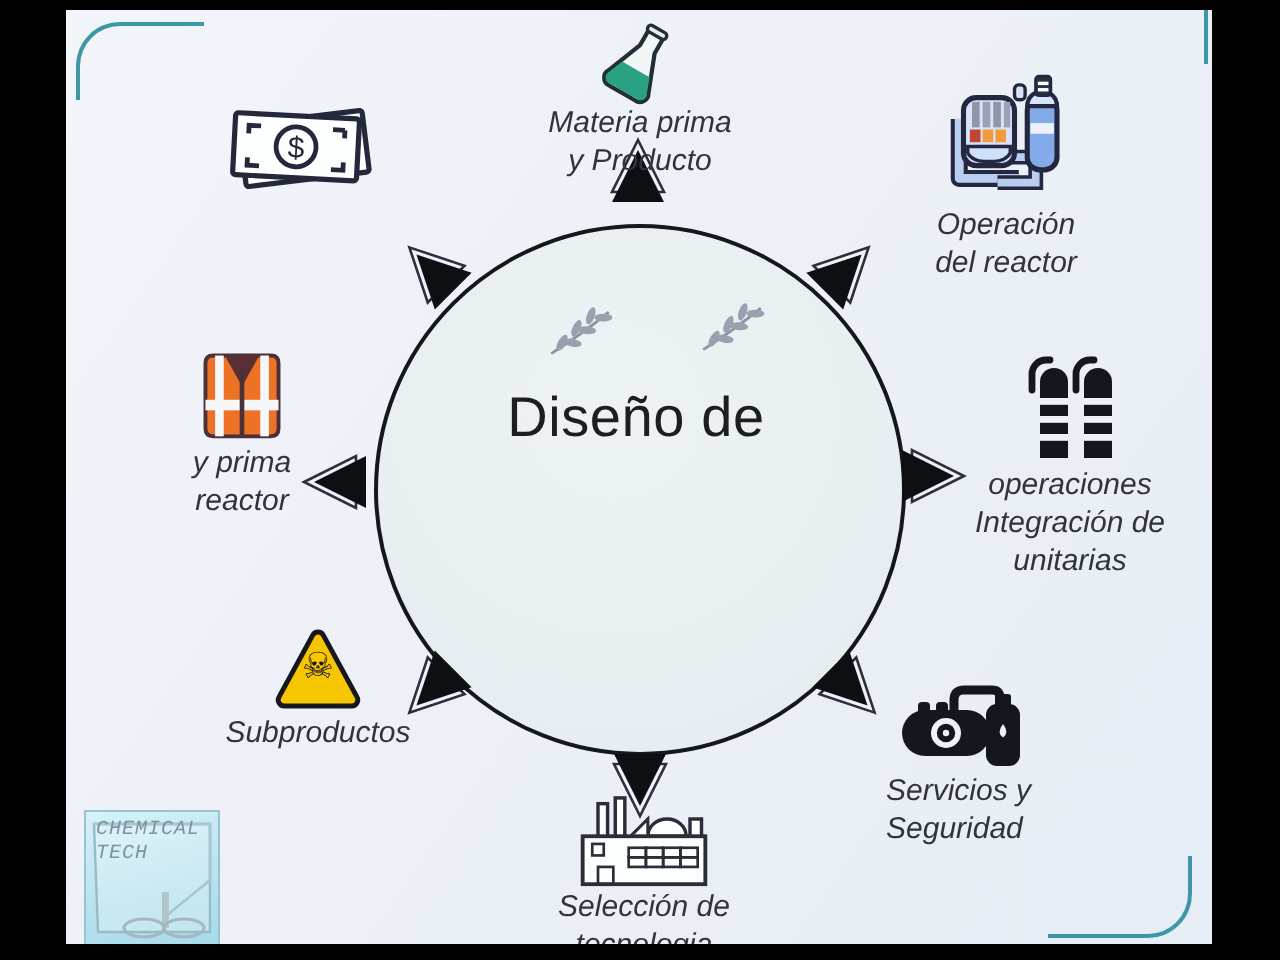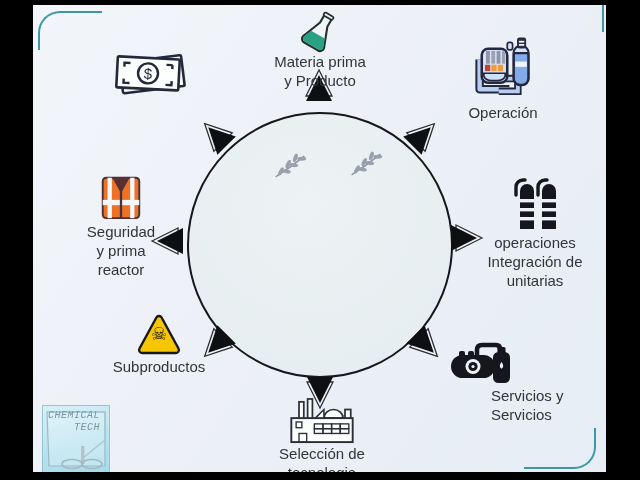--- a/index.html
+++ b/index.html
@@ -33,33 +33,33 @@
     text-align:center;font-size:28px;line-height:41px;color:#1c1e25;
     letter-spacing:.3px;
   }
   .leaf{position:absolute;width:36px;height:32px;}
   .leaf-1{left:239px;top:145px;}
   .leaf-2{left:315px;top:143px;}
 
   .arrow{position:absolute;width:36px;height:36px;}
 
   .node{position:absolute;display:flex;flex-direction:column;align-items:center;}
-  .lbl{font-size:15px;line-height:19px;color:#31343d;text-align:center;white-space:nowrap;}
-  .lbl-left{text-align:left;align-self:flex-start;margin-left:48px;}
+  .lbl{font-size:15px;line-height:19px;color:#31343d;text-align:center;white-space:nowrap;font-style:italic;}
+  .lbl-left{text-align:left;align-self:flex-start;}
 
   .hazard-wrap{position:relative;width:46px;height:44px;}
   .hazard-glyph{
     position:absolute;left:0;top:12px;width:46px;text-align:center;
     font-family:"DejaVu Sans", sans-serif;font-size:18px;color:#14151a;line-height:18px;
   }
 
   .logo{
     position:absolute;left:9px;top:400px;width:66px;height:66px;
     background:linear-gradient(165deg,#d6f1f8 0%,#b4e2ef 55%,#9fd8e9 100%);
-    border:1px solid #8fbfd0;opacity:.9;text-align:right;
+    border:1px solid #8fbfd0;opacity:.9;
   }
   .logo-text{
     position:absolute;left:5px;top:4px;
     font-family:"Liberation Mono", monospace;font-style:italic;
     font-size:10px;line-height:12px;color:#6f8a97;letter-spacing:.5px;
   }
   .logo svg{position:absolute;left:0;top:0;}
 </style>
 </head>
 <body>
@@ -90,20 +90,21 @@
         <ellipse cx="10" cy="23" rx="5" ry="2.2" transform="rotate(-60 10 23)"></ellipse>
         <ellipse cx="16" cy="23" rx="5" ry="2.2" transform="rotate(10 16 23)"></ellipse>
         <ellipse cx="18" cy="15" rx="5" ry="2.2" transform="rotate(-65 18 15)"></ellipse>
         <ellipse cx="24" cy="16" rx="5" ry="2.2" transform="rotate(5 24 16)"></ellipse>
         <ellipse cx="26" cy="8" rx="5" ry="2.2" transform="rotate(-70 26 8)"></ellipse>
         <ellipse cx="33" cy="9" rx="5" ry="2.2" transform="rotate(0 33 9)"></ellipse>
       </g>
     </svg>
 
     <div class="title">
+      <div>Diseño de</div>
     </div>
 
     <svg class="arrow" style="left:268px;top:63px;transform:rotate(0deg)" viewBox="0 0 36 36">
       <path d="M18 2 L31 28 L5 28 Z" fill="#eef2f7" stroke="#2b303c" stroke-width="1.3"></path>
       <path d="M18 7 L31 33 L5 33 Z" fill="#0e0f13"></path>
     </svg>
     <svg class="arrow" style="left:372px;top:112px;transform:rotate(45deg)" viewBox="0 0 36 36">
       <path d="M18 2 L31 28 L5 28 Z" fill="#eef2f7" stroke="#2b303c" stroke-width="1.3"></path>
       <path d="M18 7 L31 33 L5 33 Z" fill="#0e0f13"></path>
     </svg>
@@ -159,20 +160,21 @@
         <path d="M14 35 H34 V38 A8 6 0 0 1 26 42 H22 A8 6 0 0 1 14 38 Z" fill="#cfe0fb" stroke="#232840" stroke-width="1.6"></path>
         <rect x="42" y="12" width="14" height="34" rx="6" fill="#84abe9" stroke="#232840" stroke-width="2.4"></rect>
         <rect x="43.5" y="24" width="11" height="5" fill="#eef3fb"></rect>
         <path d="M42 16 A7 7 0 0 1 56 16 Z" fill="#d7e3f9" stroke="#232840" stroke-width="2"></path>
         <rect x="46" y="2" width="7" height="9" rx="1.5" fill="#2b3148" stroke="#232840" stroke-width="1.5"></rect>
         <rect x="47" y="4.5" width="5" height="1.6" fill="#fff"></rect>
         <rect x="47" y="7.5" width="5" height="1.6" fill="#fff"></rect>
         <rect x="36" y="6" width="5" height="7" rx="2" fill="#d7e3f9" stroke="#232840" stroke-width="1.6"></rect>
       </svg>
       <div class="lbl">Operación</div>
+      <div class="lbl">del reactor</div>
     </div>
 
     <div class="node" style="left:447px;top:172px;width:110px;">
       <svg width="46" height="56" viewBox="0 0 46 56">
         <g fill="#15171d">
           <path d="M8 14 a7 7 0 0 1 14 0 V52 H8 Z"></path>
           <path d="M30 14 a7 7 0 0 1 14 0 V52 H30 Z"></path>
         </g>
         <g fill="#eef2f7">
           <rect x="8" y="22" width="14" height="3.4"></rect>
@@ -197,21 +199,21 @@
         <rect x="19" y="9" width="6" height="6" rx="2" fill="#15171d"></rect>
         <rect x="2" y="13" width="44" height="23" rx="11.5" fill="#15171d"></rect>
         <circle cx="24" cy="24.5" r="7.5" fill="#eef2f7"></circle>
         <circle cx="24" cy="24.5" r="4.6" fill="#15171d"></circle>
         <circle cx="24" cy="24.5" r="1.6" fill="#eef2f7"></circle>
         <rect x="44" y="10" width="17" height="31" rx="5.5" fill="#15171d"></rect>
         <rect x="48.5" y="5" width="8" height="7" rx="1.5" fill="#15171d"></rect>
         <path d="M52.5 20 q3.4 4.4 0 6.8 q-3.4 -2.4 0 -6.8" fill="#eef2f7"></path>
       </svg>
       <div class="lbl lbl-left">Servicios y</div>
-      <div class="lbl lbl-left">Servicios</div>
+      <div class="lbl lbl-left">Seguridad</div>
     </div>
 
     <div class="node" style="left:209px;top:393px;width:160px;">
       <svg width="76" height="46" viewBox="0 0 76 48">
         <rect x="14" y="4" width="5" height="18" fill="#fdfefe" stroke="#2a2e38" stroke-width="1.8"></rect>
         <rect x="23" y="1" width="5" height="21" fill="#fdfefe" stroke="#2a2e38" stroke-width="1.8"></rect>
         <path d="M40 21 a10 9 0 0 1 20 0 Z" fill="#fdfefe" stroke="#2a2e38" stroke-width="1.8"></path>
         <rect x="62" y="12" width="6" height="10" fill="#fdfefe" stroke="#2a2e38" stroke-width="1.8"></rect>
         <path d="M30 22 L40 12 V22 Z" fill="#fdfefe" stroke="#2a2e38" stroke-width="1.6"></path>
         <rect x="6" y="21" width="64" height="25" fill="#fdfefe" stroke="#2a2e38" stroke-width="2"></rect>
@@ -244,21 +246,20 @@
 
     <div class="node" style="left:38px;top:167px;width:100px;">
       <svg width="46" height="50" viewBox="0 0 46 52">
         <path d="M8 6 H38 Q42 6 42 10 V44 Q42 48 38 48 H8 Q4 48 4 44 V10 Q4 6 8 6 Z" fill="#ed7226" stroke="#4a3038" stroke-width="2"></path>
         <path d="M14 6 H32 L23 22 Z" fill="#5a2f34"></path>
         <rect x="9" y="6" width="4.5" height="42" fill="#f5f7fa"></rect>
         <rect x="32.5" y="6" width="4.5" height="42" fill="#f5f7fa"></rect>
         <rect x="4" y="29" width="38" height="5.5" fill="#f5f7fa"></rect>
         <rect x="21.8" y="14" width="2.4" height="34" fill="#4a3038"></rect>
       </svg>
-      <div class="lbl">Seguridad</div>
       <div class="lbl">y prima</div>
       <div class="lbl">reactor</div>
     </div>
 
     <div class="node" style="left:67px;top:42px;width:100px;">
       <svg width="82" height="54" viewBox="0 0 82 54">
         <g transform="rotate(-7 41 27)">
           <rect x="12" y="12" width="62" height="31" fill="#fdfefe" stroke="#23283a" stroke-width="2.6" rx="1.5"></rect>
         </g>
         <g transform="rotate(3 41 27)">

